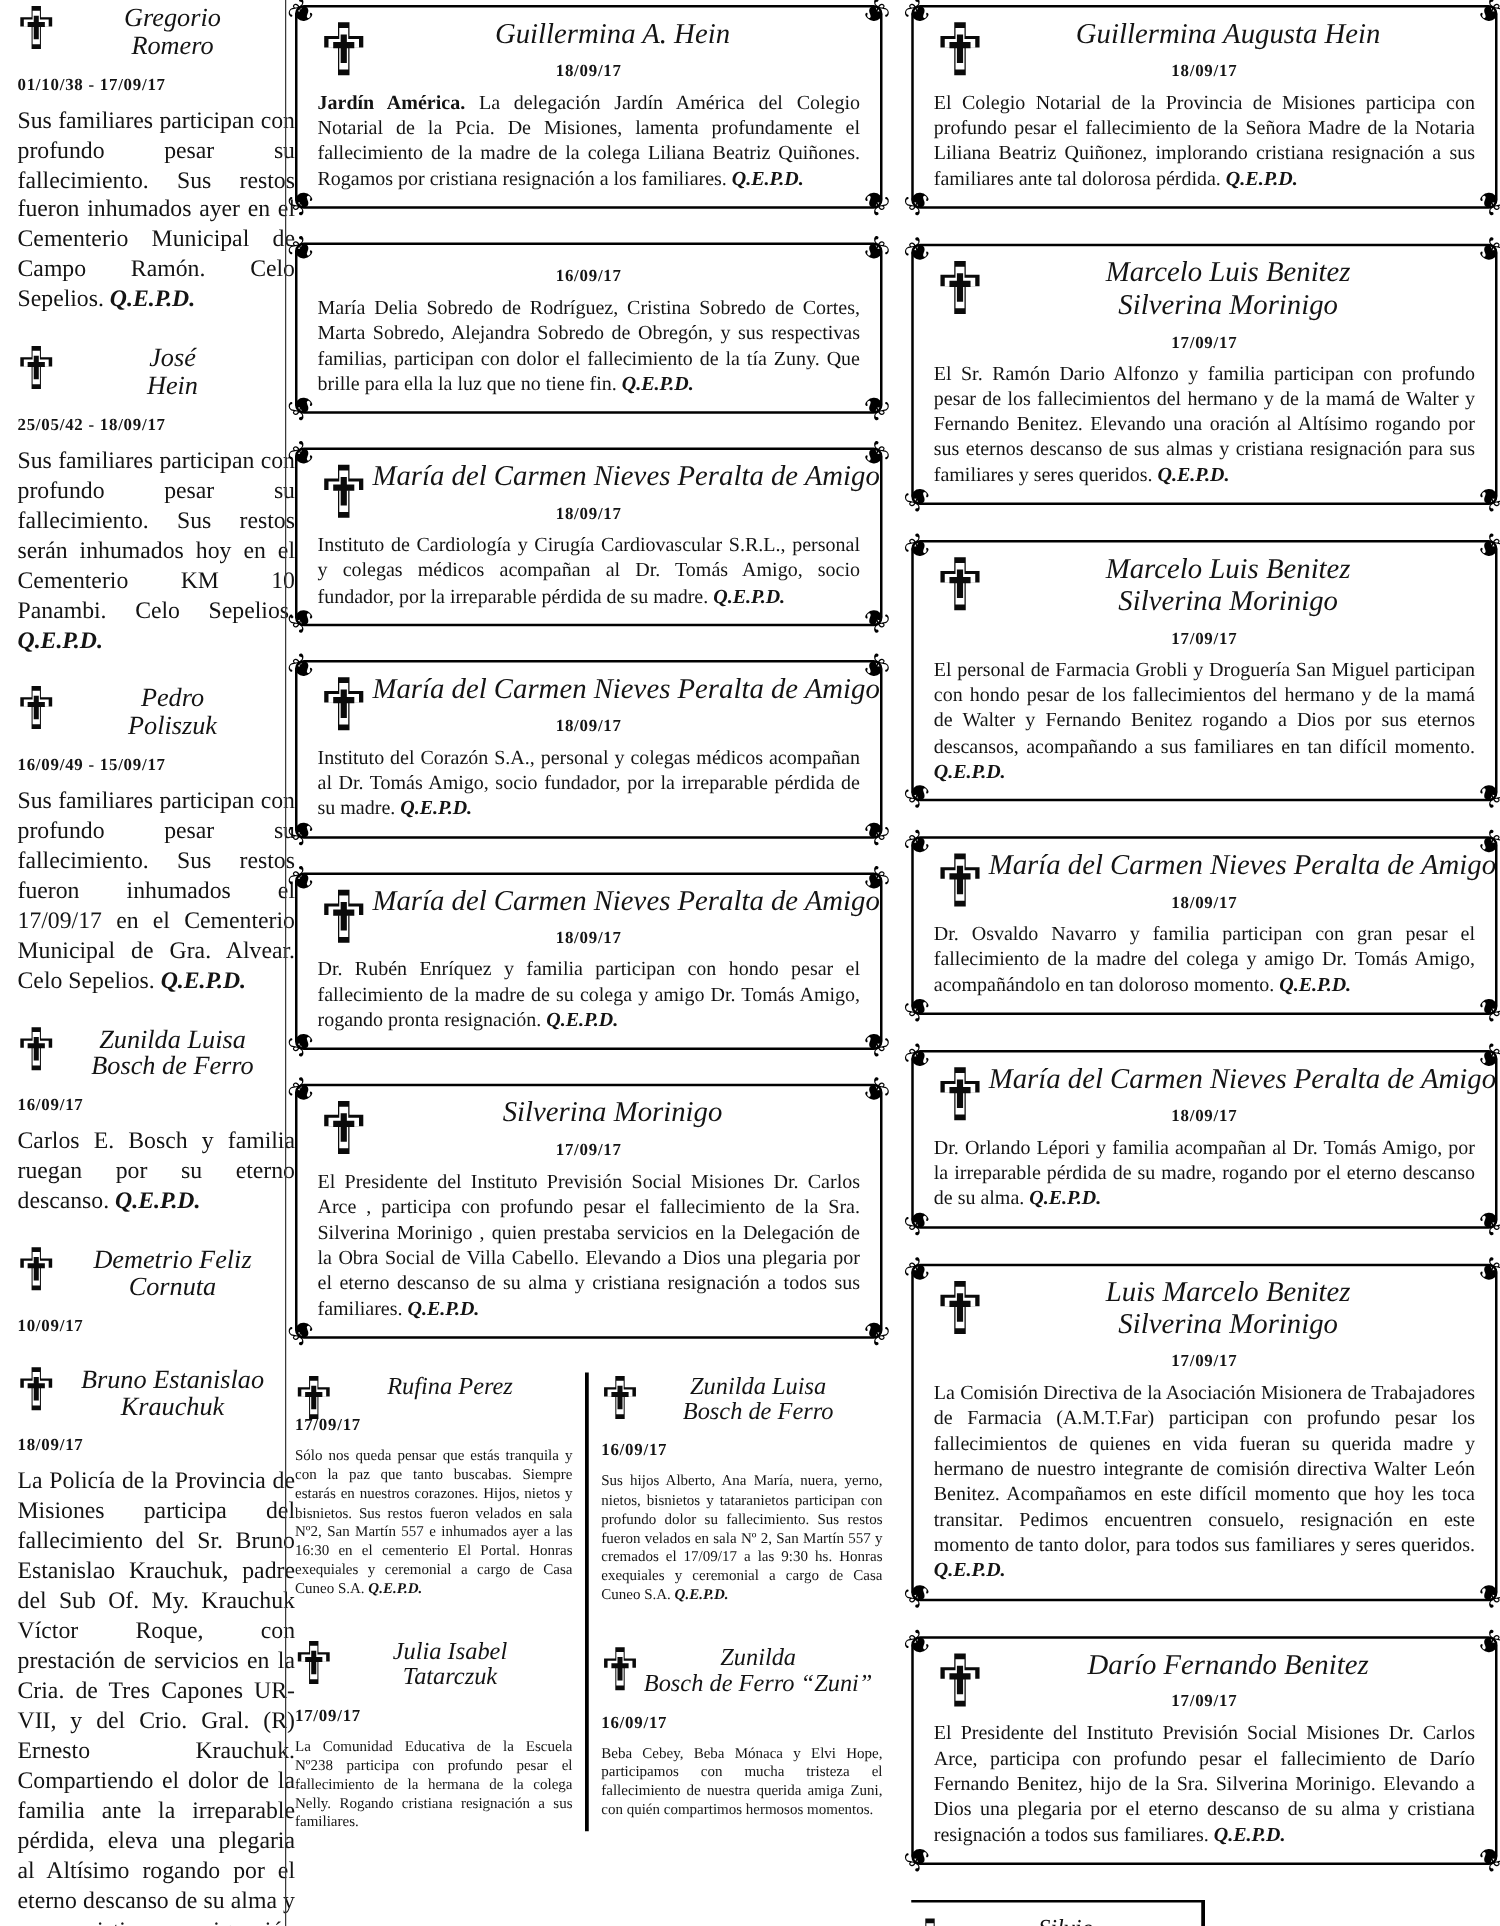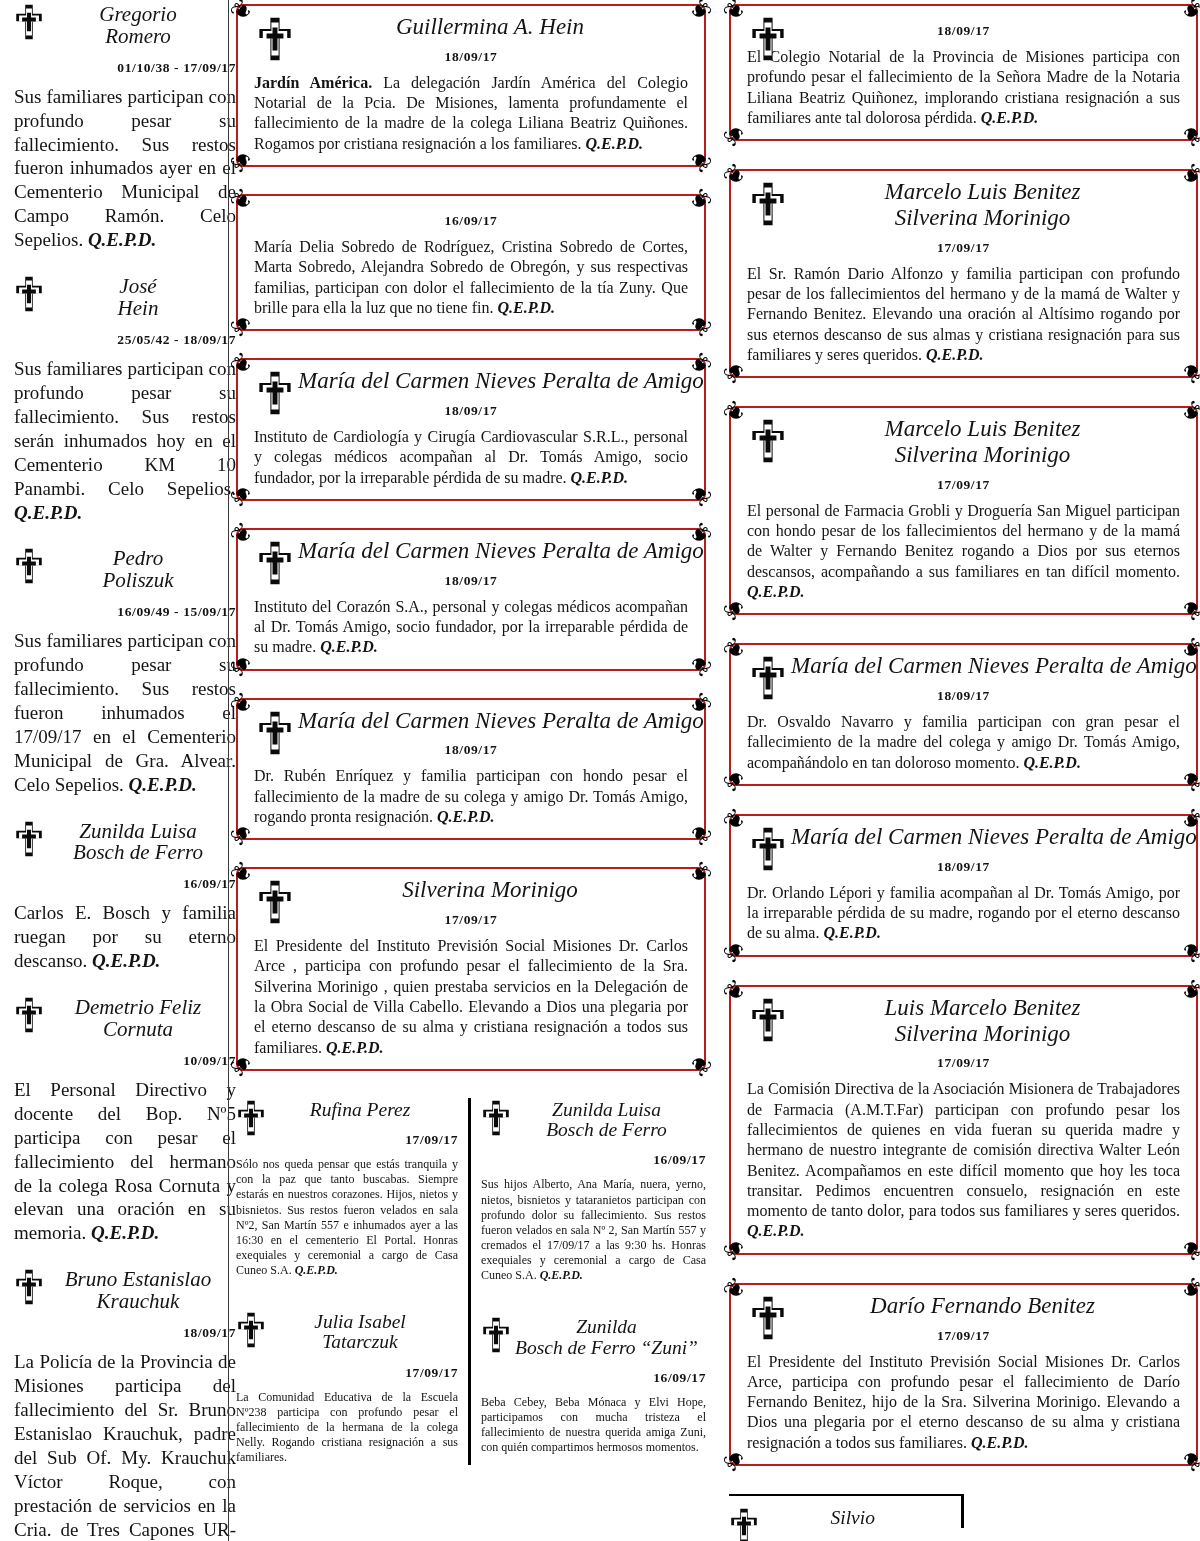--- a/index.html
+++ b/index.html
@@ -10,27 +10,27 @@
   .col-left  {position:absolute;left:14px;  top:2px; width:222px;}
   .vline-left{position:absolute;left:228px;top:0;   width:1px;height:1541px;background:#3a3a3a;}
   .col-mid   {position:absolute;left:236px;top:4px; width:470px;}
   .col-right {position:absolute;left:729px;top:4px; width:469px;}
 
   
   .notice{margin-bottom:22px;position:relative;}
   .n-head{position:relative;text-align:center;padding:2px 4px 0 30px;}
   .n-head .cross{position:absolute;left:0;top:1px;}
   .n-name{font-style:italic;font-size:21px;line-height:1.04;font-weight:500;}
-  .n-date{text-align:right;font-weight:bold;font-size:13.5px;letter-spacing:.6px;margin:12px 0 9px;}
+  .n-date{text-align:left;font-weight:bold;font-size:13.5px;letter-spacing:.6px;margin:12px 0 9px;}
   .n-body{font-size:19px;line-height:1.26;text-align:justify;}
   .lead{font-weight:bold;}
   .qepd{font-style:italic;font-weight:bold;}
 
   
-  .box{position:relative;border:2px solid #b91c1c;border-radius:7px;
+  .box{position:relative;border:2px solid #000000;border-radius:7px;
        padding:8px 16px 11px;margin-bottom:27px;background:#fff;}
   .col-right .box{margin-bottom:28px;}
   .b-head{position:relative;text-align:center;padding:0 6px 0 44px;}
   .b-head .cross{position:absolute;left:2px;top:2px;}
   .b-title{font-style:italic;font-size:23px;line-height:1.12;white-space:nowrap;}
   .b-date{text-align:center;font-weight:bold;font-size:13.5px;letter-spacing:.6px;margin:9px 0 8px;}
   .b-body{font-size:16px;line-height:1.27;text-align:justify;}
 
   
   .fl{position:absolute;width:24px;height:24px;font-size:25px;line-height:24px;color:#000;
@@ -142,21 +142,20 @@
               <path transform="scale(0.78)" d="M-5,-23 L5,-23 L5,-11 L17,-11 L17,-1 L5,-1 L5,23 L-5,23 L-5,-1 L-17,-1 L-17,-11 L-5,-11 Z" fill="#fff"></path>
               <path transform="scale(0.54)" d="M-5,-23 L5,-23 L5,-11 L17,-11 L17,-1 L5,-1 L5,23 L-5,23 L-5,-1 L-17,-1 L-17,-11 L-5,-11 Z" fill="#0a0a0a"></path>
             </g>
           </svg></span>
       <div class="n-name">
           <div>Demetrio Feliz</div>
           <div>Cornuta</div>
         </div>
     </div>
     <div class="n-date">10/09/17</div>
-    <div class="n-body"><span>El Personal Directivo y docente del Bop. Nº5 participa con pesar el fallecimiento del hermano de la colega Rosa Cornuta y elevan una oración en su memoria.</span> <span class="qepd">Q.E.P.D.</span></div>
   </div>
 
   <div class="notice">
     <div class="n-head">
       <span class="cross"><svg viewBox="-20 -25 40 50" width="30" height="38">
             <g>
               <path d="M-5,-23 L5,-23 L5,-11 L17,-11 L17,-1 L5,-1 L5,23 L-5,23 L-5,-1 L-17,-1 L-17,-11 L-5,-11 Z" fill="#0a0a0a"></path>
               <path transform="scale(0.78)" d="M-5,-23 L5,-23 L5,-11 L17,-11 L17,-1 L5,-1 L5,23 L-5,23 L-5,-1 L-17,-1 L-17,-11 L-5,-11 Z" fill="#fff"></path>
               <path transform="scale(0.54)" d="M-5,-23 L5,-23 L5,-11 L17,-11 L17,-1 L5,-1 L5,23 L-5,23 L-5,-1 L-17,-1 L-17,-11 L-5,-11 Z" fill="#0a0a0a"></path>
             </g>
@@ -398,20 +397,23 @@
       <i class="fl bl"></i>
       <i class="fl br"></i>
     <div class="b-head">
       <span class="cross"><svg viewBox="-20 -25 40 50" width="38" height="46">
             <g>
               <path d="M-5,-23 L5,-23 L5,-11 L17,-11 L17,-1 L5,-1 L5,23 L-5,23 L-5,-1 L-17,-1 L-17,-11 L-5,-11 Z" fill="#0a0a0a"></path>
               <path transform="scale(0.78)" d="M-5,-23 L5,-23 L5,-11 L17,-11 L17,-1 L5,-1 L5,23 L-5,23 L-5,-1 L-17,-1 L-17,-11 L-5,-11 Z" fill="#fff"></path>
               <path transform="scale(0.54)" d="M-5,-23 L5,-23 L5,-11 L17,-11 L17,-1 L5,-1 L5,23 L-5,23 L-5,-1 L-17,-1 L-17,-11 L-5,-11 Z" fill="#0a0a0a"></path>
             </g>
           </svg></span>
+      <div class="b-title">
+          <div>Guillermina Augusta Hein</div>
+        </div>
     </div>
     <div class="b-date">18/09/17</div>
     <div class="b-body"><span>El Colegio Notarial de la Provincia de Misiones participa con profundo pesar el fallecimiento de la Señora Madre de la Notaria Liliana Beatriz Quiñonez, implorando cristiana resignación a sus familiares ante tal dolorosa pérdida.</span> <span class="qepd">Q.E.P.D.</span></div>
   </div>
 
   <div class="box">
     <i class="fl tl"></i>
       <i class="fl tr"></i>
       <i class="fl bl"></i>
       <i class="fl br"></i>

